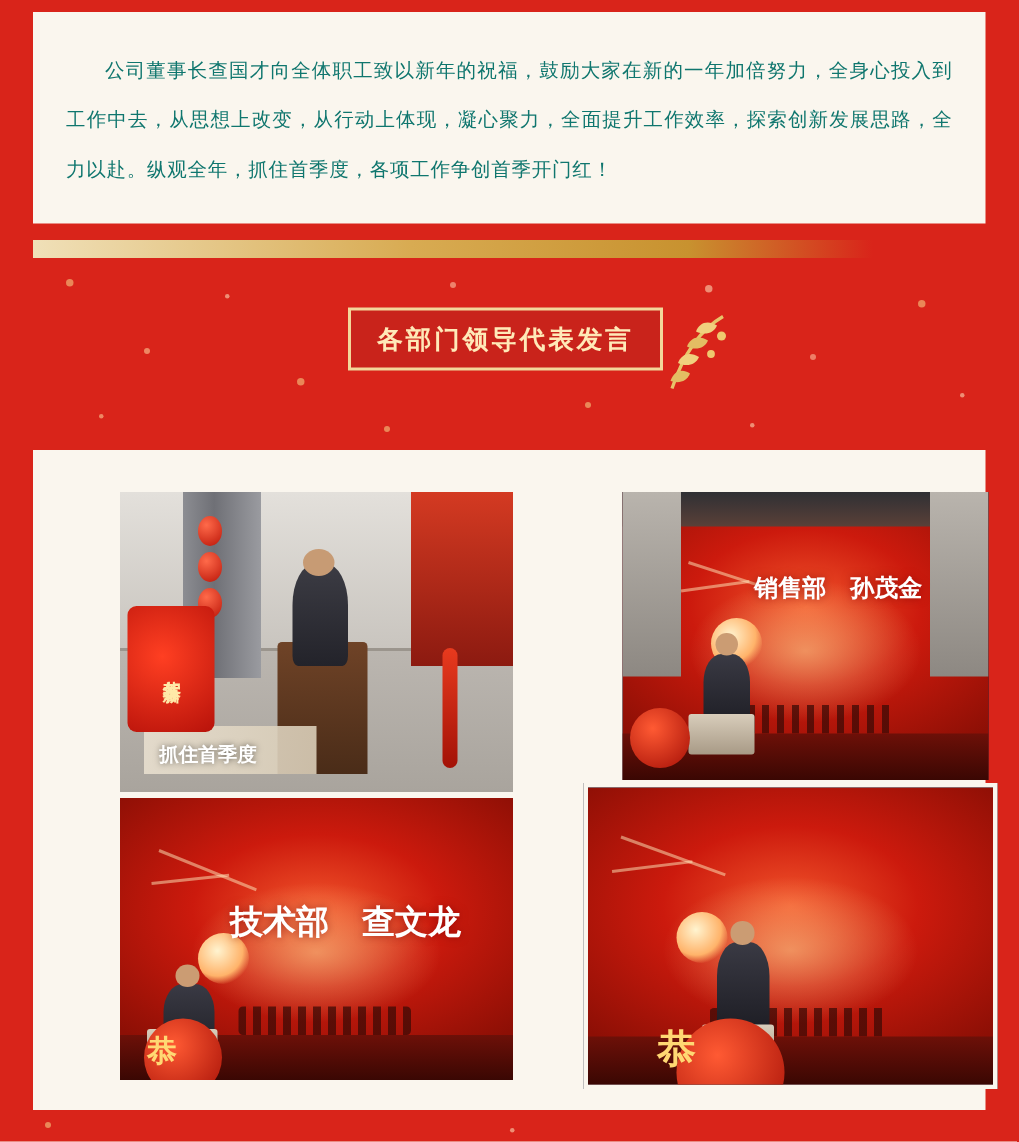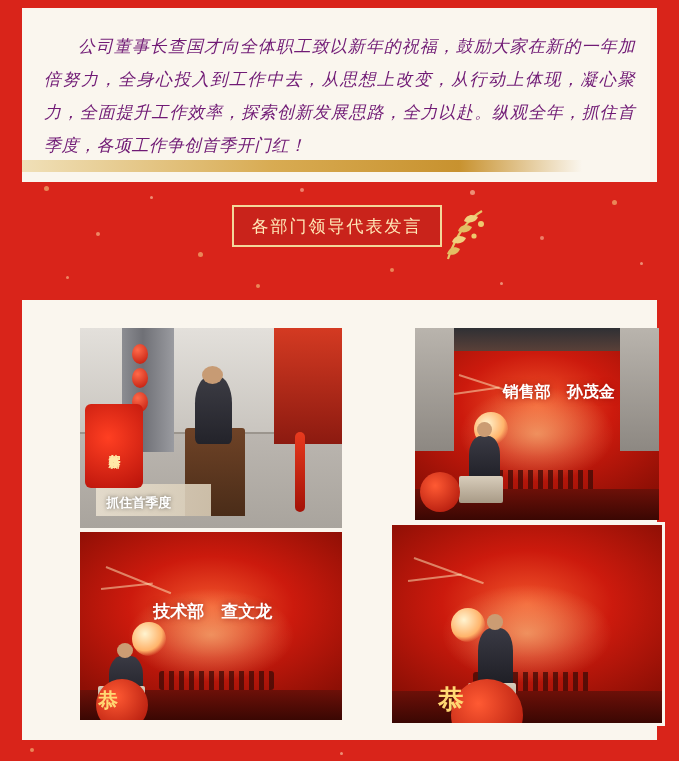--- a/index.html
+++ b/index.html
@@ -28,27 +28,26 @@
     position: absolute;
     left: 22px;
     top: 8px;
     width: 635px;
     background: #faf6ee;
     box-sizing: border-box;
     padding: 22px 22px 20px 22px;
   }
   .intro-card p {
     margin: 0;
-    font-size: 17px;
+    font-size: 13px;
     line-height: 33px;
-    color: #701a75;
+    color: #0f766e;
     text-align: justify;
     text-indent: 2em;
     letter-spacing: .5px;
-    font-style: italic;
   }
   .intro-underline {
     position: absolute;
     left: 22px;
     top: 160px;
     width: 560px;
     height: 12px;
     background: linear-gradient(90deg, #f0e0b8 0%, #d8ab52 45%, #c8922f 78%, rgba(200,146,47,0) 100%);
   }
 
@@ -69,21 +68,21 @@
     border: 2px solid #f3d79a;
     background: #c9231b;
     box-sizing: border-box;
     display: flex;
     align-items: center;
     justify-content: center;
   }
   .section-heading span {
     color: #ffe9b8;
     font-size: 17px;
-    font-weight: normal;
+    font-weight: bold;
     letter-spacing: 2px;
   }
   .leaf-deco {
     position: absolute;
     left: 432px;
     top: 2px;
     width: 56px;
     height: 60px;
   }
 
@@ -322,21 +321,21 @@
   </div>
 
   <div class="photo p3 led">
     <div class="bg"></div>
     <div class="glow"></div>
     <div class="sunball" style="left:20%;top:48%;"></div>
     <div class="ray" style="left:10%;top:18%;width:70px;height:2px;transform:rotate(22deg);"></div>
     <div class="ray" style="left:8%;top:30%;width:52px;height:1.5px;transform:rotate(-6deg);"></div>
     <div class="crowd"></div>
     <div class="floor"></div>
-    <div class="title" style="left:28%;top:36%;font-size:17px;">技术部　查文龙</div>
+    <div class="title" style="left:28%;top:36%;font-size:22px;">技术部　查文龙</div>
     <div class="speaker-body" style="left:11%;top:66%;"></div>
     <div class="speaker-head" style="left:14%;top:59%;"></div>
     <div class="rostrum" style="left:7%;bottom:4%;"></div>
     <div class="redknot" style="left:6%;bottom:-6%;width:52px;height:52px;"></div>
     <div class="knot-text" style="left:18px;bottom:6px;">恭</div>
   </div>
 
   <div class="photo p4 led photo-border-white">
     <div class="bg"></div>
     <div class="glow"></div>

